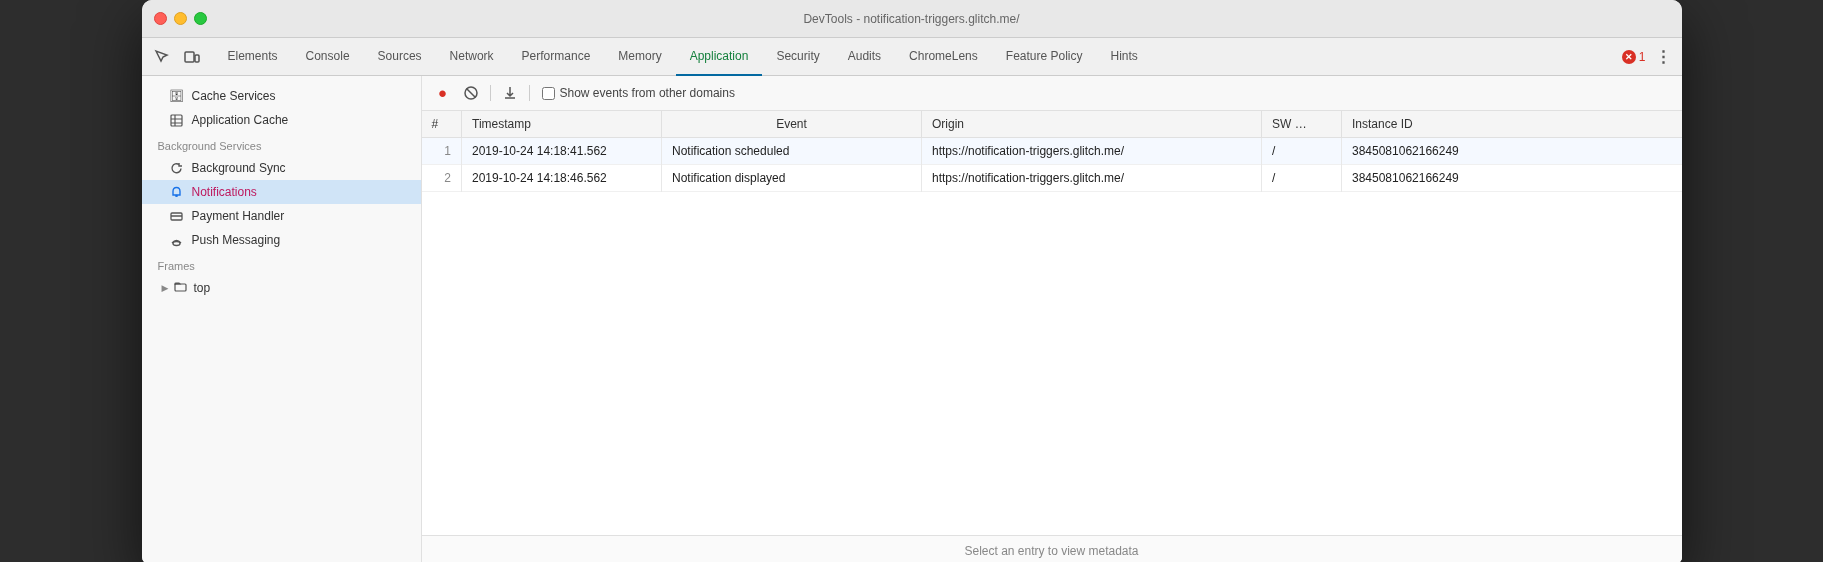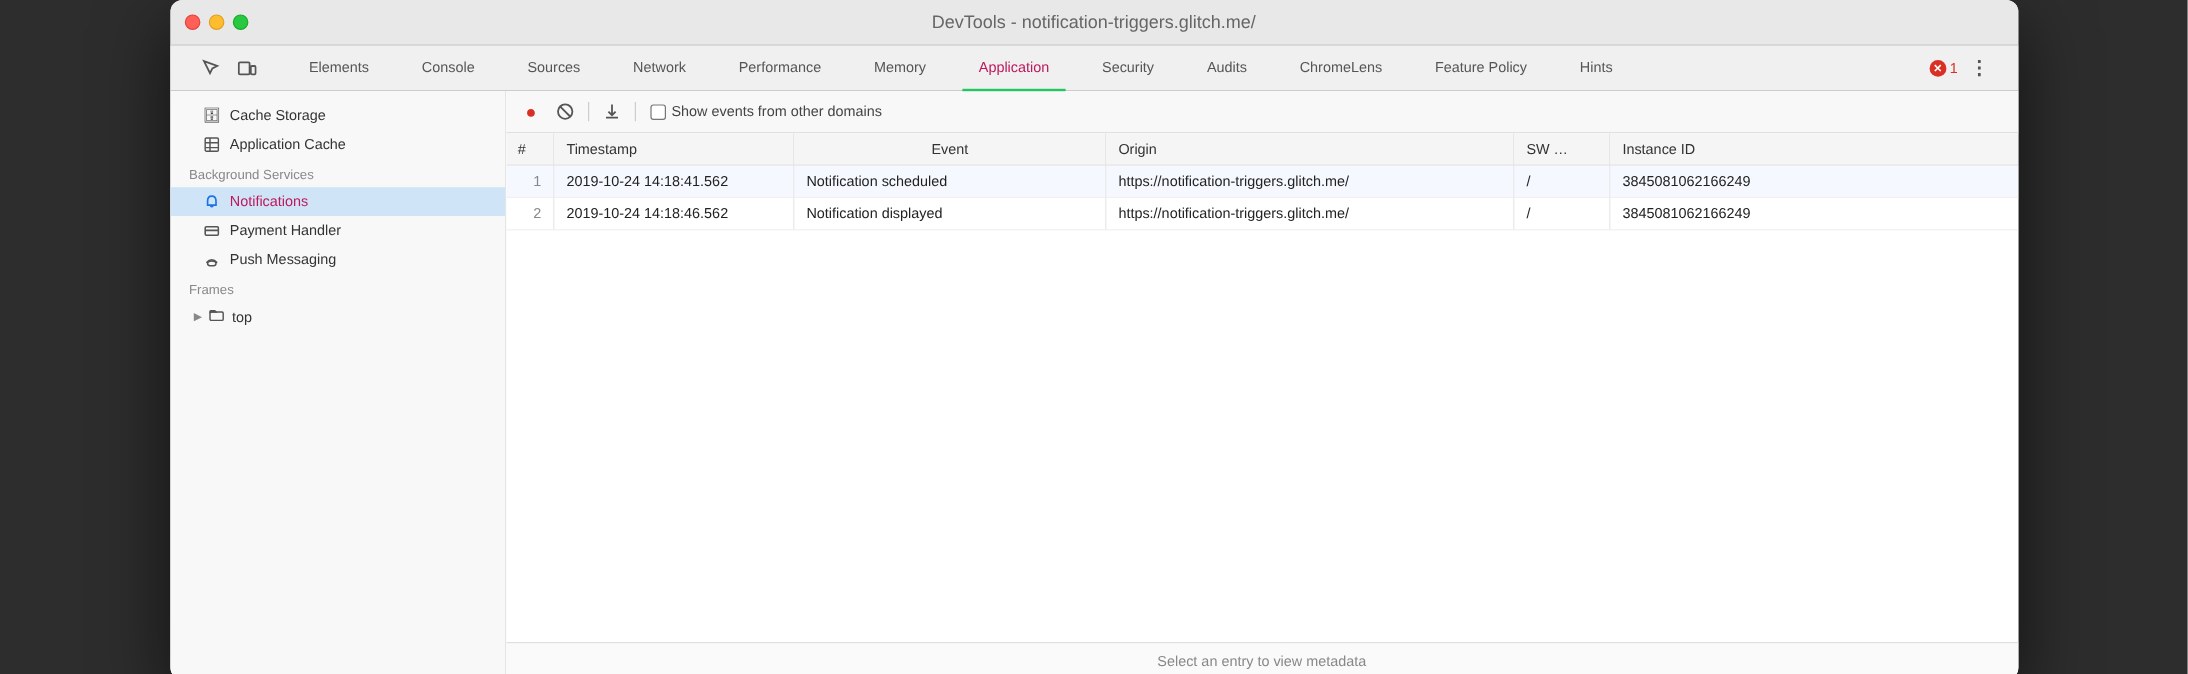--- a/index.html
+++ b/index.html
@@ -38,36 +38,36 @@
       border-radius: 50%;
       cursor: pointer;
     }
     .traffic-light.close { background: #ff5f57; border: 1px solid #e0443e; }
     .traffic-light.minimize { background: #ffbd2e; border: 1px solid #dfa123; }
     .traffic-light.maximize { background: #28c840; border: 1px solid #1aab29; }
     .title-bar-text {
       position: absolute;
       left: 50%;
       transform: translateX(-50%);
-      font-size: 15px;
+      font-size: 12px;
       color: #666;
     }
     .devtools-container {
       display: flex;
       flex-direction: column;
       background: #ffffff;
     }
     .tab-bar {
       display: flex;
       align-items: center;
       background: #f0f0f0;
       border-bottom: 1px solid #ccc;
       height: 38px;
-      padding: 0 20px;
-      gap: 16px;
+      padding: 0 6px;
+      gap: 0;
     }
     .tab-bar-left {
       display: flex;
       gap: 2px;
       margin-right: 8px;
     }
     .tab-icon-btn {
       width: 28px;
       height: 28px;
       display: flex;
@@ -86,22 +86,22 @@
       display: flex;
       align-items: center;
       cursor: pointer;
       font-size: 12px;
       color: #555;
       white-space: nowrap;
       border-bottom: 2px solid transparent;
       position: relative;
     }
     .tab.active {
-      color: #be185d;
-      border-bottom: 2px solid #22c55e;
+      color: #15803d;
+      border-bottom: 2px solid #0369a1;
     }
     .tab-bar-right {
       margin-left: auto;
       display: flex;
       align-items: center;
       gap: 6px;
     }
     .error-badge {
       display: flex;
       align-items: center;
@@ -353,36 +353,45 @@
         <div class="more-btn">⋮</div>
       </div>
     </div>
 
     <div class="main-area">
 
       <div class="sidebar">
 
         <div class="sidebar-item">
           <span class="icon">🗄</span>
-          <span>Cache Storage</span>
+          <span>Cache Services</span>
         </div>
         <div class="sidebar-item">
           <span class="icon">
             <svg width="13" height="13" viewBox="0 0 13 13" fill="none" stroke="#555" stroke-width="1.2">
               <rect x="1" y="1" width="11" height="11" rx="1"></rect>
               <line x1="1" y1="5" x2="12" y2="5"></line>
               <line x1="1" y1="9" x2="12" y2="9"></line>
               <line x1="5" y1="1" x2="5" y2="12"></line>
             </svg>
           </span>
           <span>Application Cache</span>
         </div>
 
         <div class="sidebar-subsection-header">
           <span>Background Services</span>
+        </div>
+        <div class="sidebar-item">
+          <span class="icon">
+            <svg width="13" height="13" viewBox="0 0 13 13" fill="none" stroke="#555" stroke-width="1.4">
+              <path d="M11 6.5 A4.5 4.5 0 1 1 9 2.5"></path>
+              <polyline points="9,1 9,4 12,4"></polyline>
+            </svg>
+          </span>
+          <span>Background Sync</span>
         </div>
         <div class="sidebar-item active">
           <span class="icon">
             <svg width="13" height="13" viewBox="0 0 13 13" fill="none" stroke="#1a73e8" stroke-width="1.4">
               <path d="M6.5 1.5 C4 1.5 3 3.5 3 5.5 L3 9 L10 9 L10 5.5 C10 3.5 9 1.5 6.5 1.5Z"></path>
               <line x1="5.5" y1="9.5" x2="7.5" y2="9.5"></line>
               <path d="M5.5 9.5 Q6.5 11 7.5 9.5"></path>
             </svg>
           </span>
           <span>Notifications</span>

